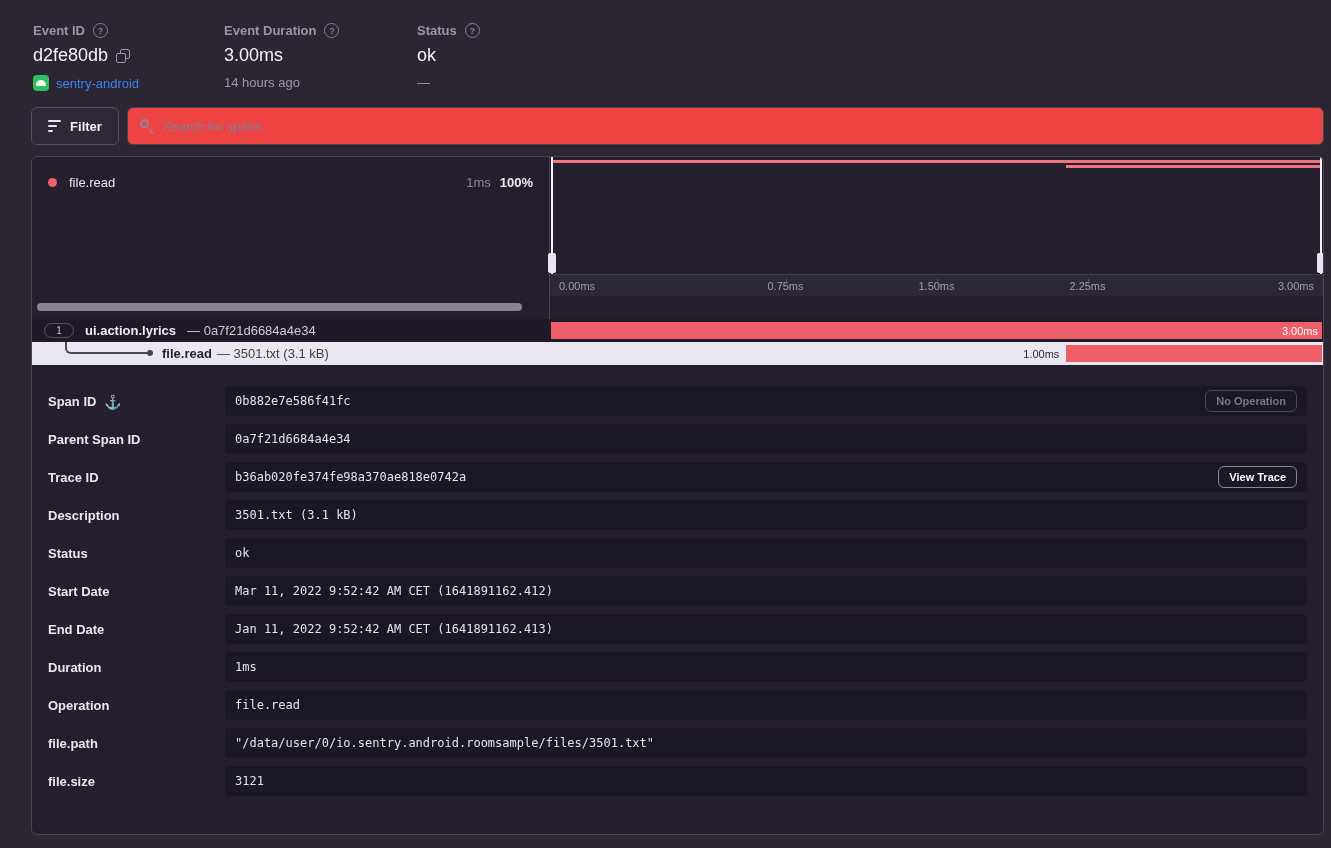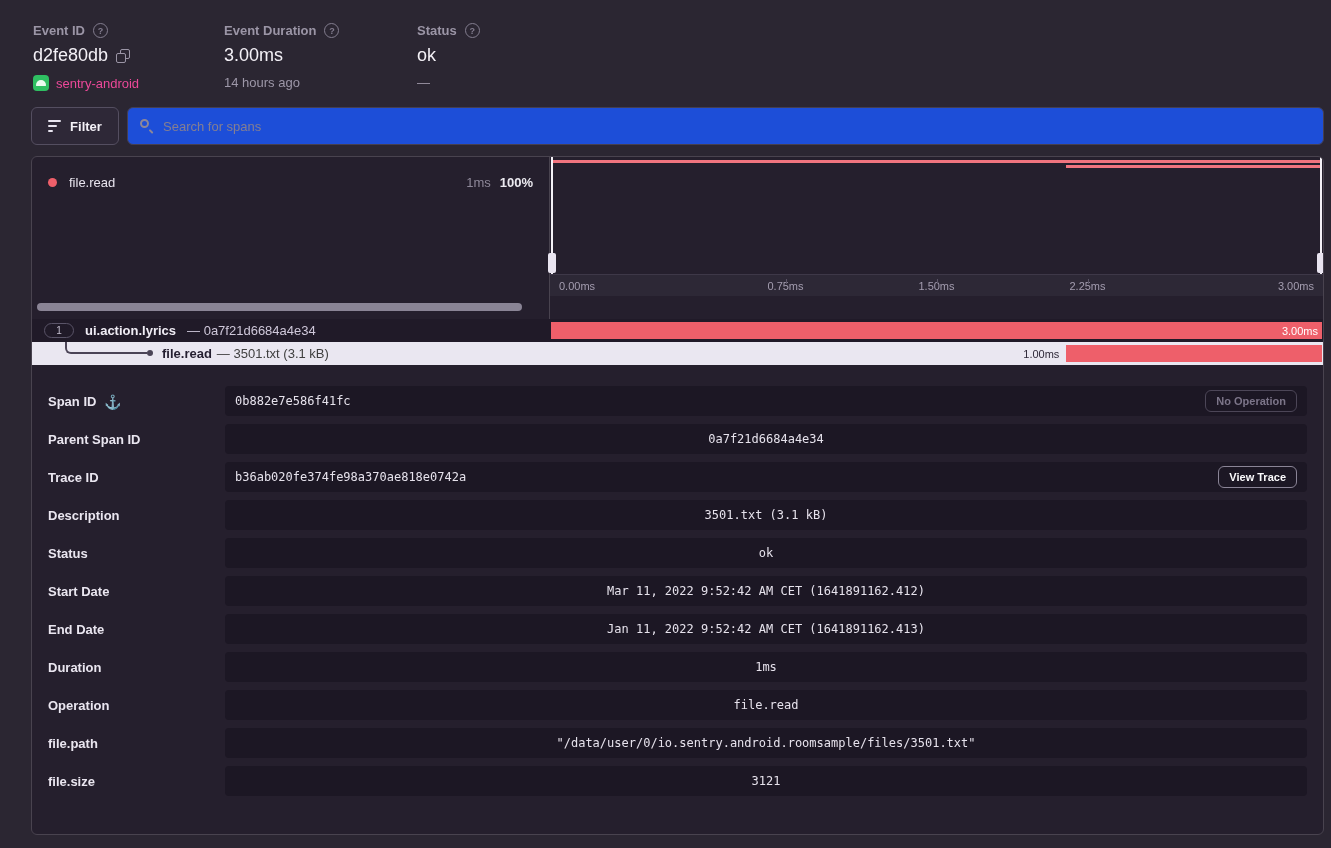--- a/index.html
+++ b/index.html
@@ -21,34 +21,34 @@
     font-size:9px; font-weight:bold; color:#837d8f;
   }
   .hvalue { margin-top:7px; font-size:18px; color:#f4f1f7; display:flex; align-items:center; gap:8px; }
   .copy-icon { position:relative; width:15px; height:15px; margin-top:2px; }
   .copy-icon i { position:absolute; display:block; width:10px; height:10px; border:1.5px solid #9b95a6; border-radius:2px; }
   .copy-icon i.back { left:4px; top:0; }
   .copy-icon i.front { left:0; top:4px; background:#2b2632; }
   .hsub { margin-top:9px; font-size:13px; color:#9d97a8; display:flex; align-items:center; gap:7px; }
   .android-icon { width:16px; height:16px; background:#2fbf62; border-radius:4px; position:relative; }
   .android-icon i { position:absolute; left:3px; top:5px; width:10px; height:6px; background:#eafbef; border-radius:6px 6px 1px 1px; }
-  .proj-link { color:#ec4899; font-size:13px; text-decoration:none; }
+  .proj-link { color:#3b82f6; font-size:13px; text-decoration:none; }
 
   
   .toolbar { display:flex; gap:8px; margin:16px 7px 0 31px; }
   .filter-btn {
     width:88px; height:38px; background:#2e2837; border:1px solid #544e60; border-radius:6px;
     display:flex; align-items:center; justify-content:center; gap:9px;
     font-size:13px; font-weight:bold; color:#f4f1f7; cursor:pointer;
   }
   .filter-icon { display:flex; flex-direction:column; gap:3px; align-items:flex-start; }
   .filter-icon i { display:block; height:2px; background:#e9e5f0; border-radius:1px; }
   .filter-icon i:nth-child(1){ width:13px; } .filter-icon i:nth-child(2){ width:9px; } .filter-icon i:nth-child(3){ width:5px; }
   .search-box {
-    flex:1; height:38px; background:#1d4ed8; border:1px solid #453f50; border-radius:6px;
+    flex:1; height:38px; background:#ef4444; border:1px solid #453f50; border-radius:6px;
     display:flex; align-items:center; padding:0 12px; gap:9px;
   }
   .search-icon { position:relative; width:14px; height:14px; }
   .search-icon .lens { position:absolute; left:0; top:0; width:9px; height:9px; border:2px solid #8d8798; border-radius:50%; }
   .search-icon .tail { position:absolute; left:10px; top:10px; width:5px; height:2px; background:#8d8798; transform:rotate(45deg); transform-origin:0 0; border-radius:1px; }
   .search-box input {
     flex:1; background:transparent; border:none; outline:none;
     font-family:"Liberation Sans", sans-serif; font-size:13px; color:#e9e5f0;
   }
   .search-box input::placeholder { color:#857f91; }
@@ -103,21 +103,21 @@
   .pre-bar-label { position:absolute; right:calc(33.2% + 7px); top:0; bottom:0; display:flex; align-items:center; font-size:11px; color:#2e2838; }
 
   
   .details { flex:1; padding:21px 16px 0 16px; }
   .drow { display:flex; margin-bottom:8px; }
   .dlabel { width:177px; padding-top:8px; font-size:13px; font-weight:bold; color:#eae6f0; display:flex; align-items:flex-start; gap:8px; }
   .anchor-icon { font-size:14px; color:#8d8798; line-height:16px; }
   .dvalue {
     flex:1; min-height:30px; background:#1c1724; border-radius:4px;
     display:flex; align-items:center; padding:0 10px;
-    font-family:"DejaVu Sans Mono", monospace; font-size:12px; color:#e6e2ec;justify-content:center;
+    font-family:"DejaVu Sans Mono", monospace; font-size:12px; color:#e6e2ec;
   }
   .row-btn {
     margin-left:auto; padding:4px 10px; border-radius:6px; background:transparent;
     font-family:"Liberation Sans", sans-serif; font-size:11px; font-weight:bold; cursor:pointer;
   }
   .btn-muted { border:1px solid #4c4657; color:#7c7589; }
   .btn-light { border:1px solid #8a8496; color:#fbfafc; }
 </style>
 </head>
 <body>

